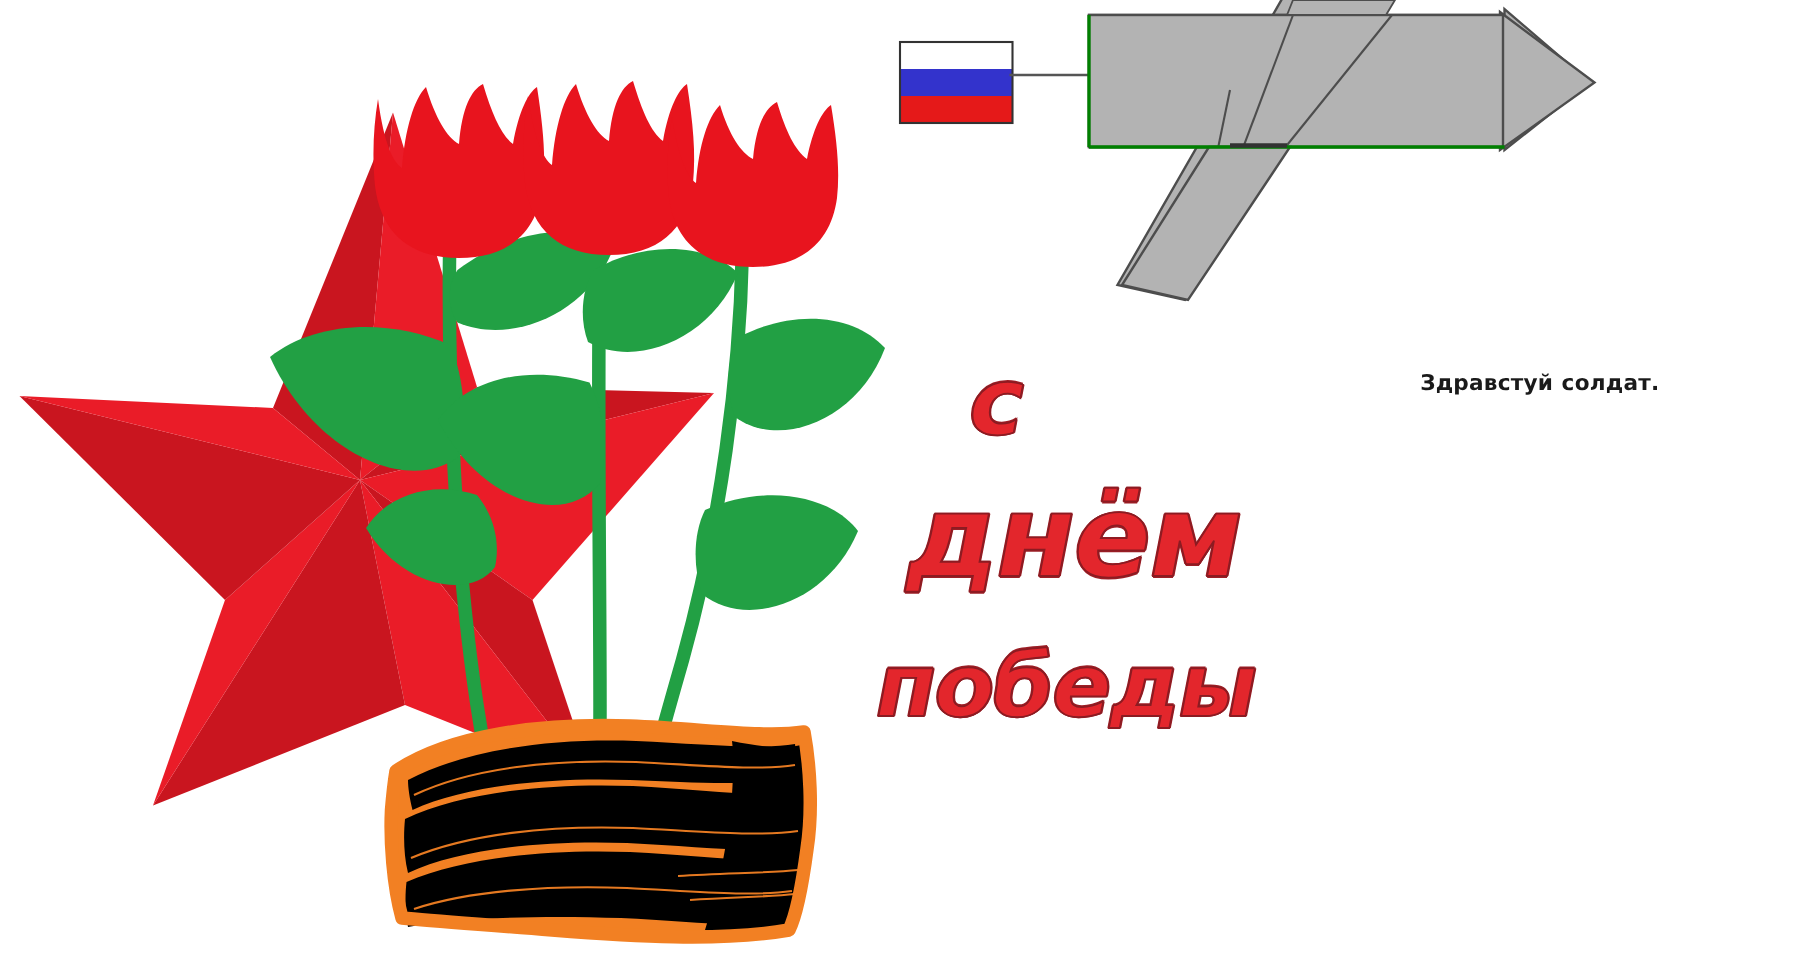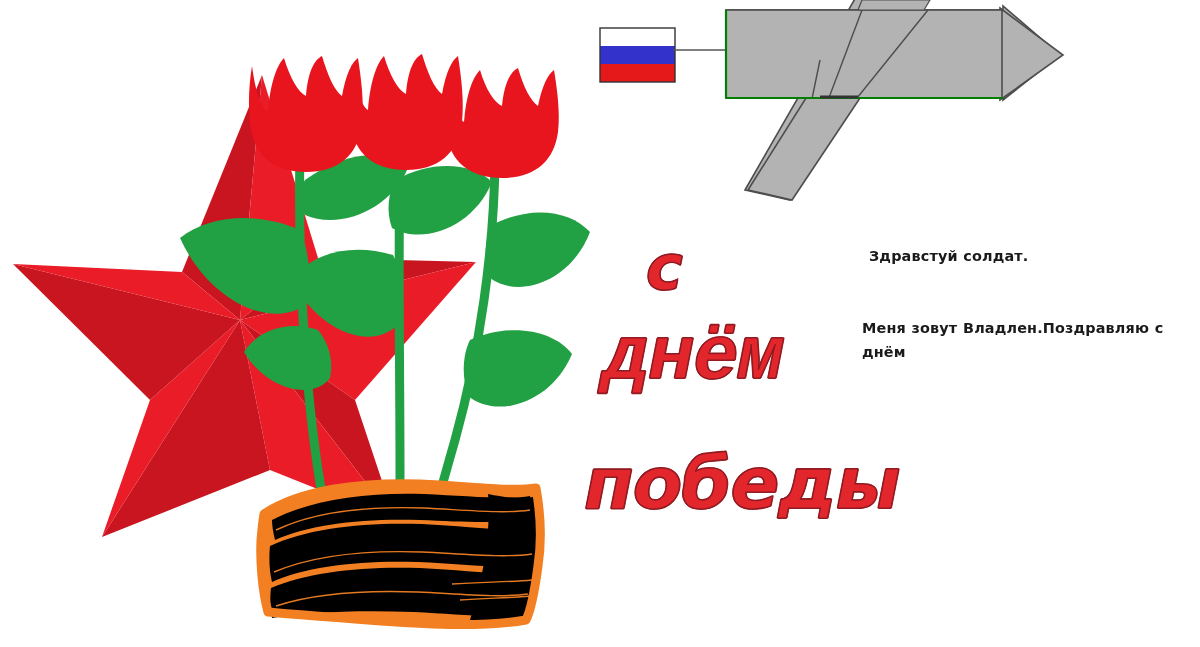--- a/index.html
+++ b/index.html
@@ -35,42 +35,43 @@
     font-weight: bold;
     line-height: 24px;
     color: #1a1a1a;
     letter-spacing: 0.15px;
     white-space: pre-wrap;
     word-spacing: 0.5px;
   }
   .letter-line {
     display: block;
     height: 24px;
+    text-align: center;
   }
   .letter-line.indented {
     padding-left: 7px;
   }
   .greeting {
     position: absolute;
     font-family: "DejaVu Sans", sans-serif;
     font-style: italic;
     font-weight: bold;
     color: #e3262c;
     -webkit-text-stroke: 1.2px #8c1b22;
     text-shadow:
        1px 0 0 #9d1f26,
       -1px 0 0 #9d1f26,
        0 1px 0 #9d1f26,
        0 -1px 0 #9d1f26;
     white-space: nowrap;
     line-height: 1;
   }
   #greet-s  { left: 646px; top: 237px; font-size: 62px; }
-  #greet-d  { left: 604px; top: 320px; font-size: 76px; letter-spacing: -1px; font-family: Liberation Mono, monospace; }
-  #greet-p  { left: 584px; top: 447px; font-size: 72px; letter-spacing: -1px; }
+  #greet-d  { left: 604px; top: 320px; font-size: 76px; letter-spacing: -1px; }
+  #greet-p  { left: 584px; top: 428px; font-size: 58px; letter-spacing: -1px; }
 </style>
 </head>
 <body>
 
 <div id="canvas">
 
   <svg id="art" viewBox="0 0 1200 647">
 
     <g>
 
@@ -207,21 +208,20 @@
     </g>
 
   </svg>
 
   <div class="greeting" id="greet-s">с</div>
   <div class="greeting" id="greet-d">днём</div>
   <div class="greeting" id="greet-p">победы</div>
 
   <div class="letter-block">
     <span class="letter-line indented">Здравстуй солдат.</span>
-    <span class="letter-line">Меня зовут Владлен.Поздравляю с днём</span>
     
     
     
     
     
     
     
     
   </div>
 

